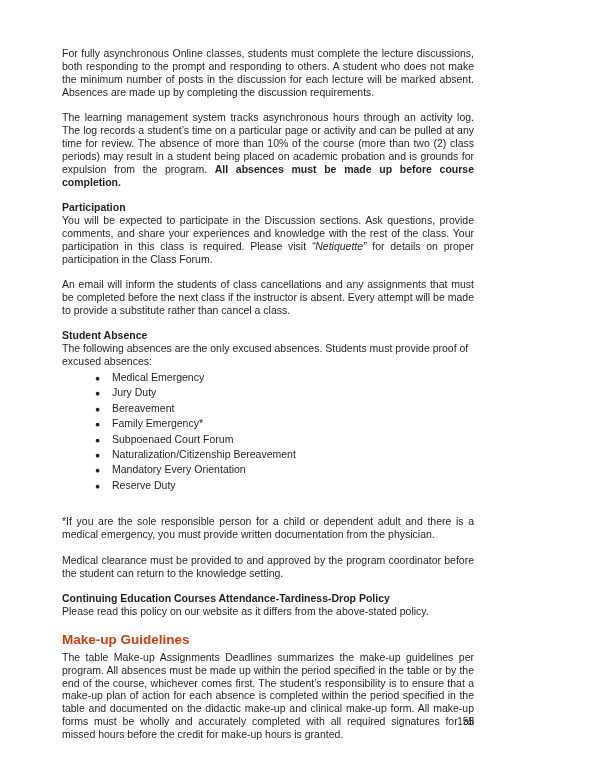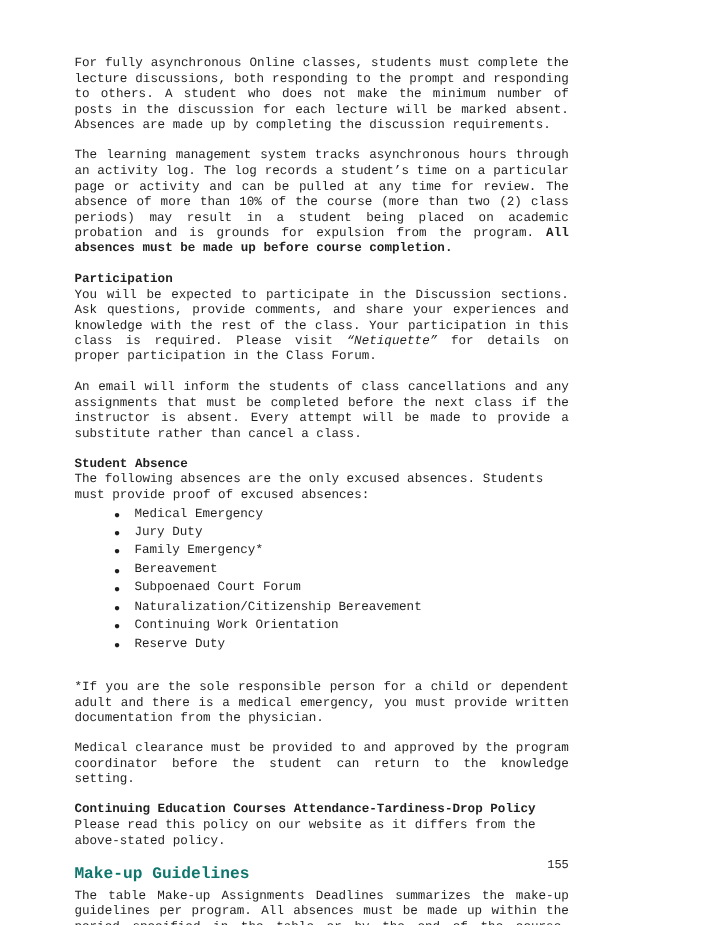--- a/index.html
+++ b/index.html
@@ -3,21 +3,21 @@
 <meta charset="utf-8">
 <style>
   * { margin: 0; padding: 0; box-sizing: border-box; }
   html, body { background: #ffffff; }
   .page {
     position: relative;
     width: 536px;
     height: 771px;
     background: #ffffff;
     padding: 47px 62px 0 62px;
-    font-family: Liberation Mono, monospace;
+    font-family: Liberation Sans, sans-serif;
     font-size: 10.5px;
     line-height: 12.9px;
     color: #1f1f1f;
     overflow: hidden;
   }
   .para {
     text-align: justify;
     margin-bottom: 12.5px;
   }
   .heading {
@@ -79,36 +79,36 @@
   <div class="section">
     <p class="para">An email will inform the students of class cancellations and any assignments that must be completed before the next class if the instructor is absent. Every attempt will be made to provide a substitute rather than cancel a class.</p>
   </div>
 
   <div class="section">
     <p class="heading">Student Absence</p>
     <p>The following absences are the only excused absences. Students must provide proof of excused absences:</p>
     <ul class="bullet-list">
         <li>Medical Emergency</li>
         <li>Jury Duty</li>
+        <li>Bereavement</li>
         <li>Family Emergency*</li>
-        <li>Bereavement</li>
         <li>Subpoenaed Court Forum</li>
         <li>Naturalization/Citizenship Bereavement</li>
-        <li>Continuing Work Orientation</li>
+        <li>Mandatory Every Orientation</li>
         <li>Reserve Duty</li>
       </ul>
   </div>
 
   <p class="para" style="margin-top:22px;">*If you are the sole responsible person for a child or dependent adult and there is a medical emergency, you must provide written documentation from the physician.</p>
 
   <p class="para">Medical clearance must be provided to and approved by the program coordinator before the student can return to the knowledge setting.</p>
 
   <div class="section">
     <p class="heading">Continuing Education Courses Attendance-Tardiness-Drop Policy</p>
     <p>Please read this policy on our website as it differs from the above-stated policy.</p>
   </div>
 
-  <p class="makeup-heading" style="color: #0f766e;">Make-up Guidelines</p>
+  <p class="makeup-heading" style="color: #c2410c;">Make-up Guidelines</p>
   <p class="para">The table Make-up Assignments Deadlines summarizes the make-up guidelines per program. All absences must be made up within the period specified in the table or by the end of the course, whichever comes first. The student’s responsibility is to ensure that a make-up plan of action for each absence is completed within the period specified in the table and documented on the didactic make-up and clinical make-up form. All make-up forms must be wholly and accurately completed with all required signatures for all missed hours before the credit for make-up hours is granted.</p>
 
   <div class="page-number">155</div>
 
 </div>
 
 </body></html>

